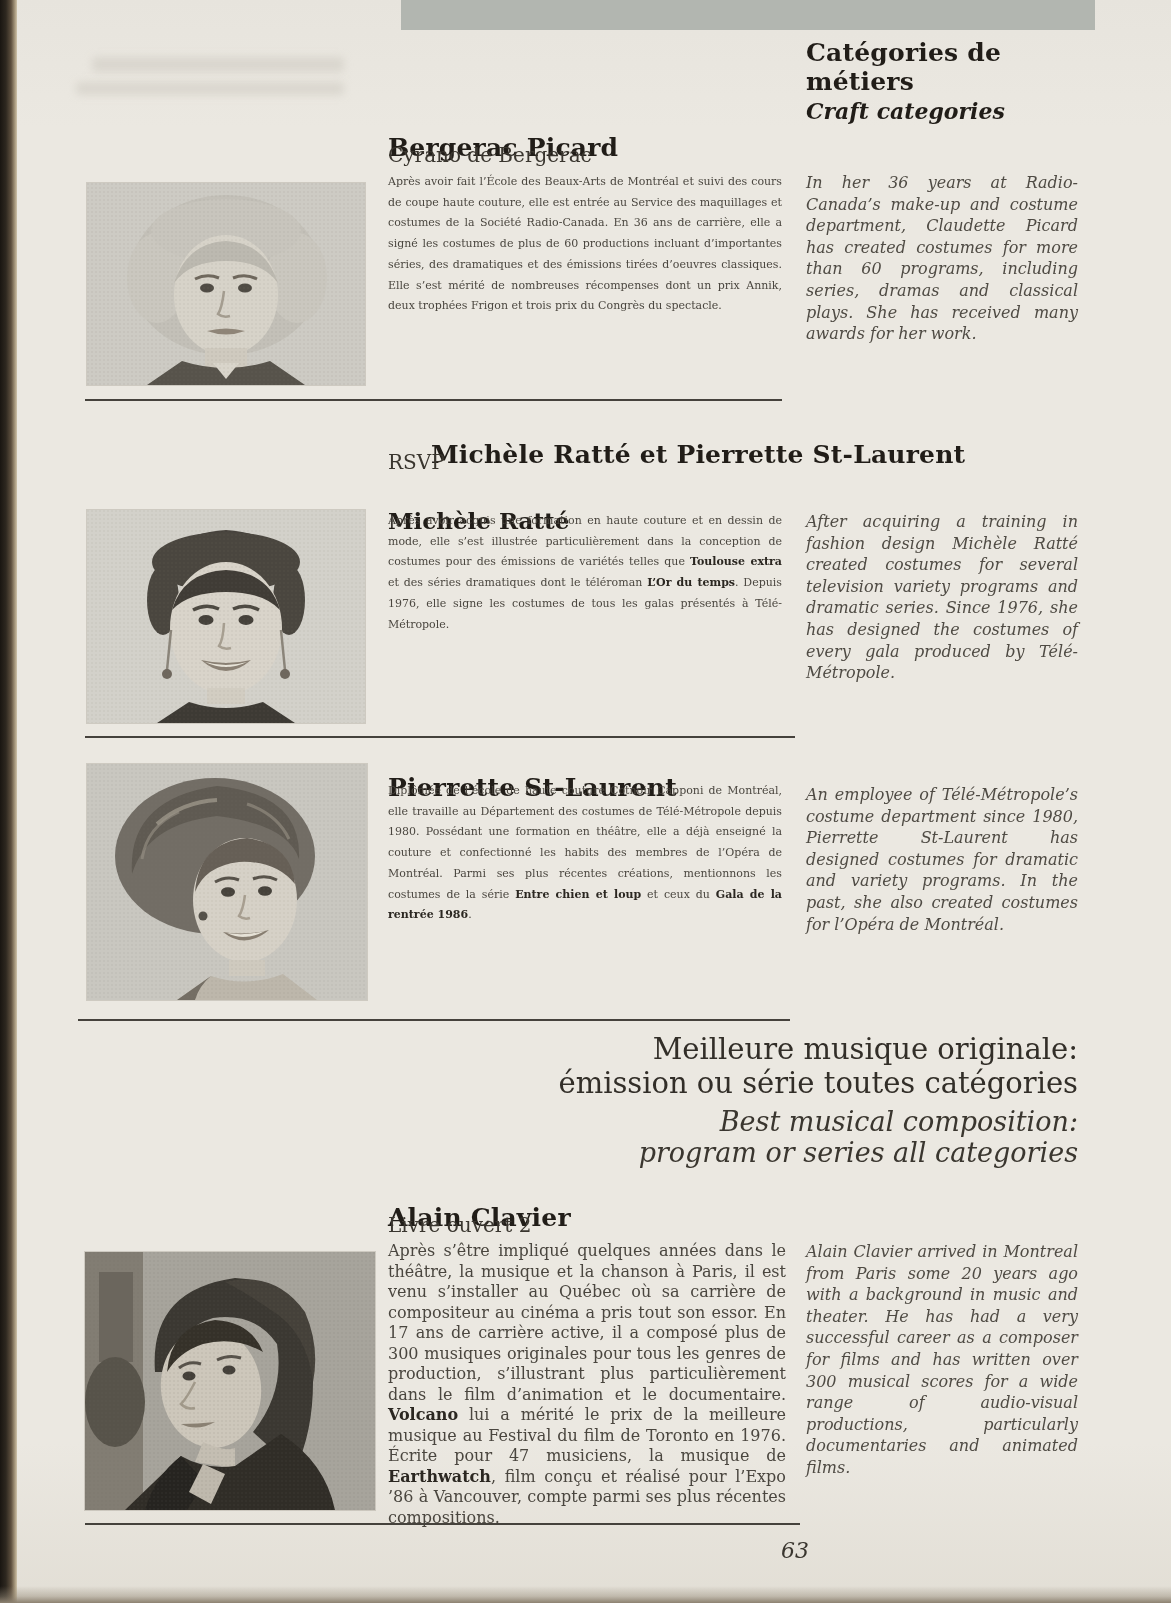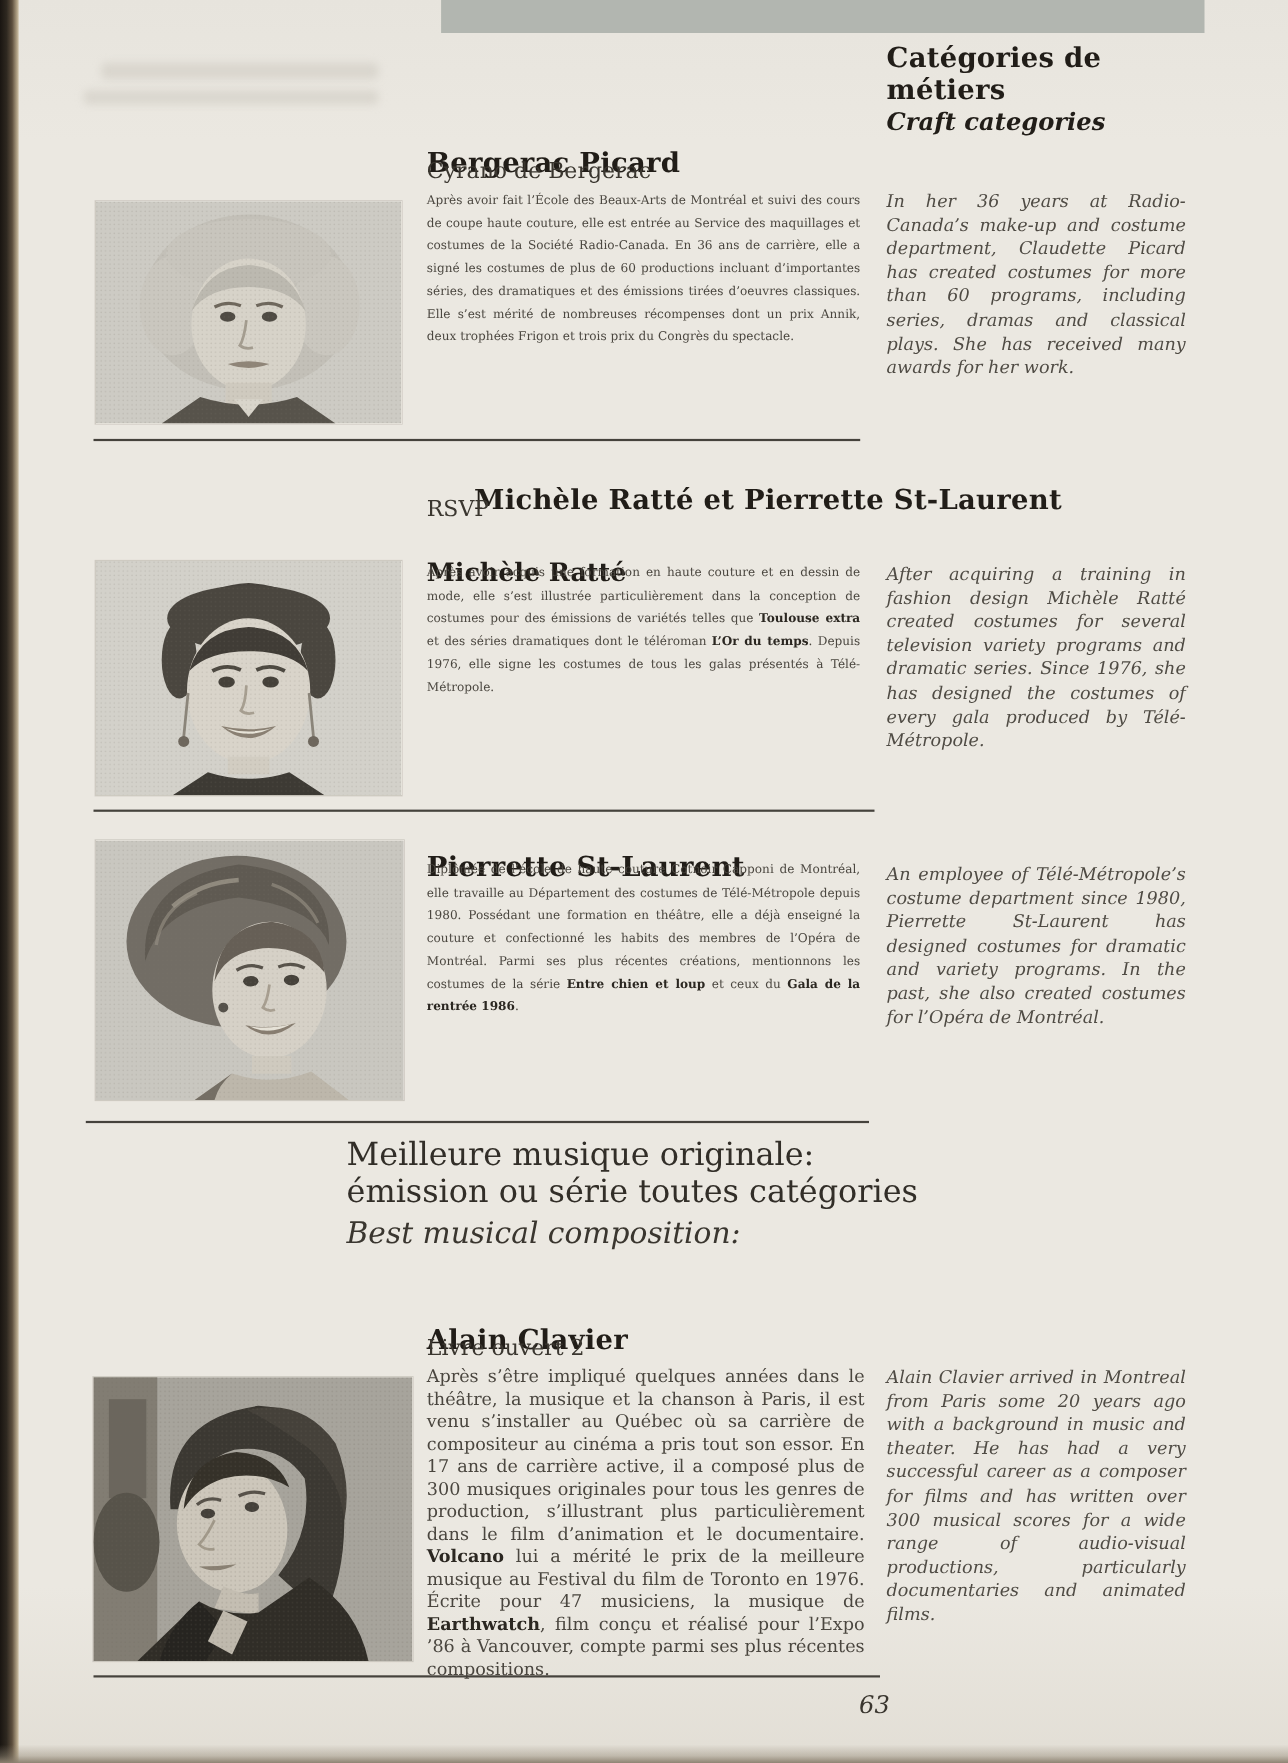--- a/index.html
+++ b/index.html
@@ -47,21 +47,21 @@
     font-size:16px;line-height:21.6px;font-style:italic;text-align:justify;color:#4f4b44;
   }
   .bio-fr b,.person-name b{color:#2b2721;}
 
   .rule{position:absolute;height:2px;background:#45423c;}
   .rule.r1{left:85px;top:399px;width:697px;}
   .rule.r2{left:85px;top:736px;width:710px;}
   .rule.r3{left:78px;top:1019px;width:712px;}
   .rule.r4{left:85px;top:1523px;width:715px;}
 
-  .award{position:absolute;left:315px;width:778px;text-align:left;color:#322e28;}
+  .award{position:absolute;left:300px;width:778px;text-align:right;color:#322e28;}
   .award-fr{top:1032px;font-size:29px;line-height:34px;}
   .award-en{top:1106px;font-size:27px;line-height:31px;font-style:italic;color:#3a362f;}
   .award{position:absolute;}
   .award.award-fr{position:absolute;}
 
   .photo{position:absolute;box-shadow:0 0 0 1px rgba(120,112,98,.25);}
   .photo svg{display:block;}
   .ph1{left:87px;top:183px;}
   .ph2{left:87px;top:510px;}
   .ph3{left:87px;top:764px;}
@@ -198,20 +198,21 @@
   <div class="bio-en" style="top:784px;">An employee of Télé-Métropole’s costume department since 1980, Pierrette St-Laurent has designed costumes for dramatic and variety programs. In the past, she also created costumes for l’Opéra de Montréal.</div>
 
   <div class="rule r3"></div>
 
   <div class="award award-fr" style="top:1032px;">
     <div>Meilleure musique originale:</div>
     <div>émission ou série toutes catégories</div>
   </div>
   <div class="award award-en" style="top:1106px;">
     <div>Best musical composition:</div>
+    <div>program or series all categories</div>
   </div>
 
   <h2 class="person-name" style="left:388px;top:1182px;">Alain Clavier</h2>
   <div class="program" style="left:388px;top:1213px;">Livre ouvert 2</div>
 
   <div class="photo ph4">
     <svg width="290" height="258" viewBox="0 0 290 258" xmlns="http://www.w3.org/2000/svg">
       <defs>
         <pattern id="ht4" width="4" height="4" patternUnits="userSpaceOnUse">
           <circle cx="1" cy="1" r=".75" fill="#6e685e"></circle>

